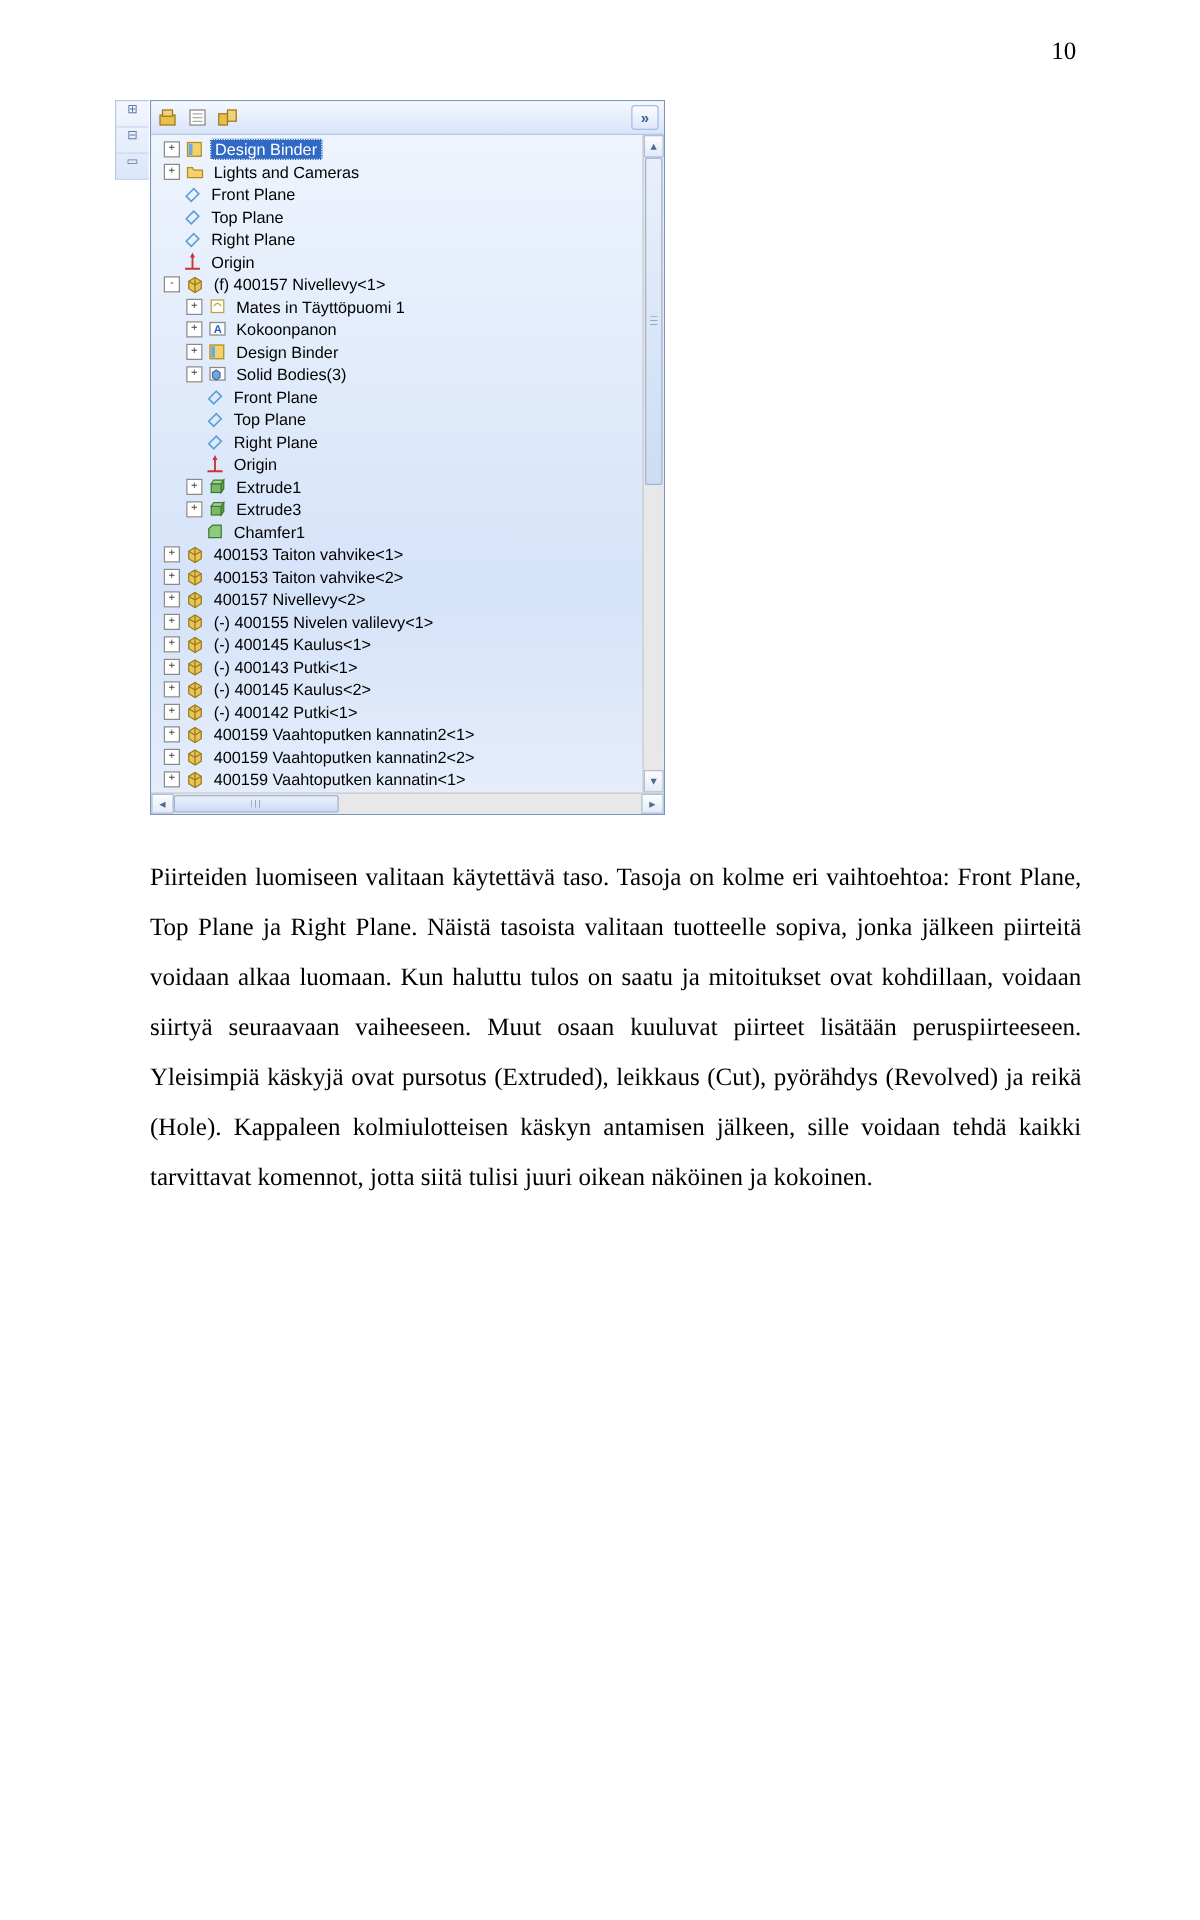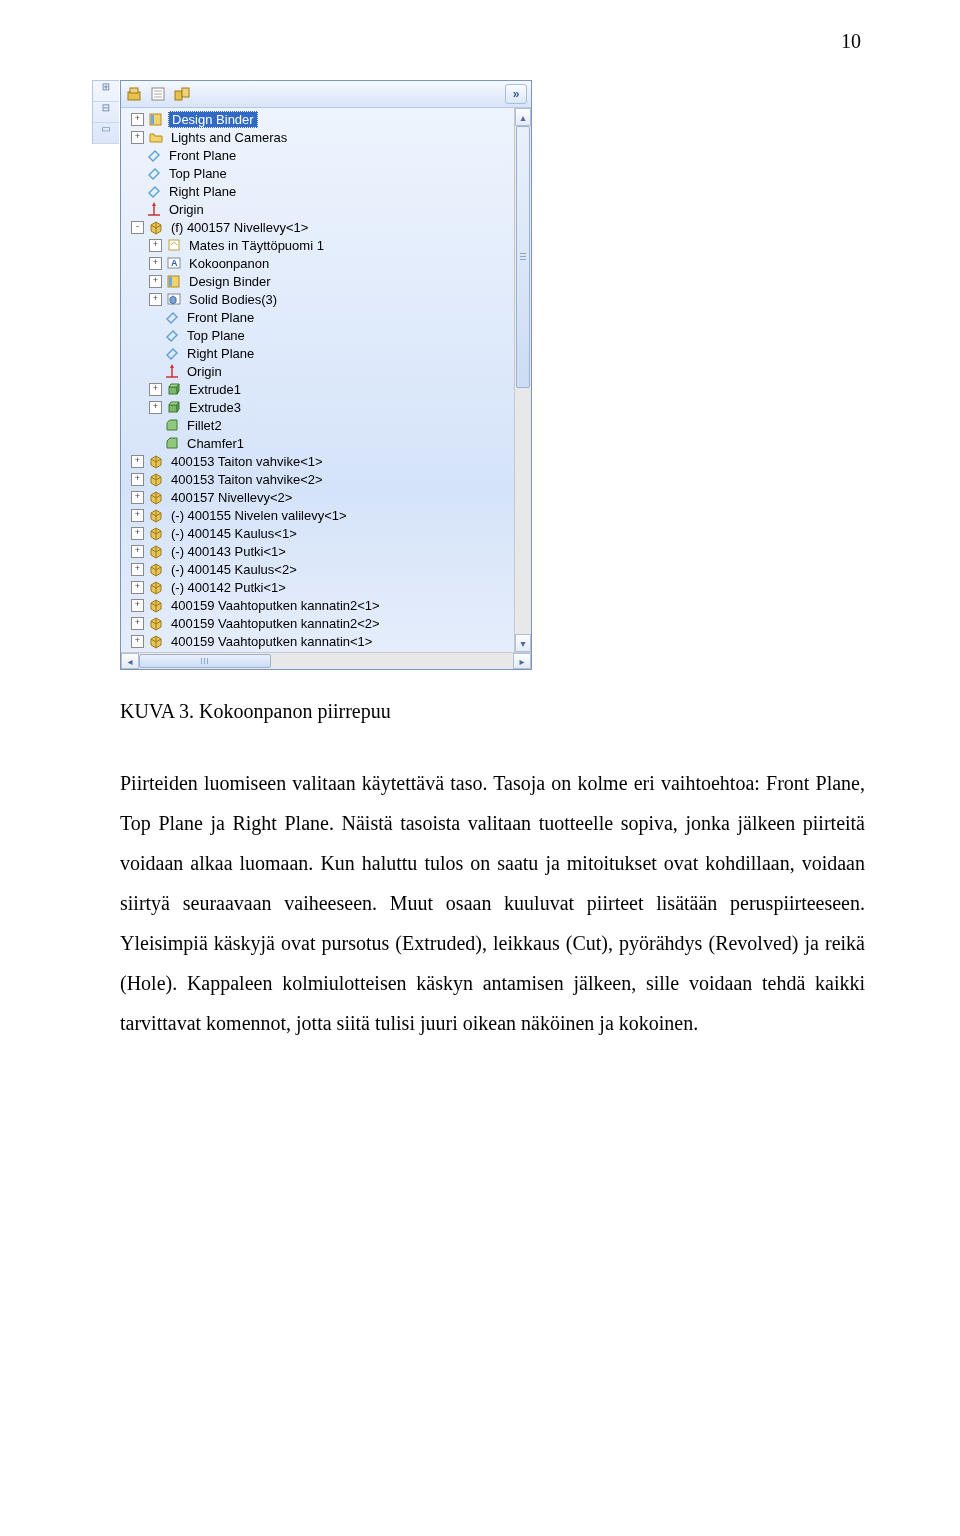--- a/index.html
+++ b/index.html
@@ -371,30 +371,20 @@
                 <path d="M11 6l2-3v7l-2 3z" fill="#5fa24d" stroke="#3f7a30"></path>
               </svg>
             </span>
             <span class="label">Extrude3</span>
           </div>
           <div class="row">
             <span class="ind" style="width: 18px;"></span>
             <span class="toggle-blank"></span>
             <span class="ticon">
               <svg width="16" height="16">
-                <path d="M3 13V7c0-2 2-4 4-4h6v10z" fill="#8fc97d" stroke="#3f7a30"></path>
-              </svg>
-            </span>
-            <span class="label">Fillet2</span>
-          </div>
-          <div class="row">
-            <span class="ind" style="width: 18px;"></span>
-            <span class="toggle-blank"></span>
-            <span class="ticon">
-              <svg width="16" height="16">
                 <path d="M3 13V6l3-3h7v10z" fill="#8fc97d" stroke="#3f7a30"></path>
               </svg>
             </span>
             <span class="label">Chamfer1</span>
           </div>
           <div class="row">
             <span class="ind" style="width: 0px;"></span>
             <span class="toggle">+</span>
             <span class="ticon">
               <svg width="16" height="16">
@@ -529,16 +519,15 @@
       <div class="arrow">◂</div>
       <div class="track">
         <div class="thumb">
             <div class="grip"></div>
           </div>
       </div>
       <div class="arrow">▸</div>
     </div>
   </div>
 
-  <p class="caption">KUVA 3. Kokoonpanon piirrepuu</p>
 
   <p class="body">Piirteiden luomiseen valitaan käytettävä taso. Tasoja on kolme eri vaihtoehtoa: Front Plane, Top Plane ja Right Plane. Näistä tasoista valitaan tuotteelle sopiva, jonka jälkeen piirteitä voidaan alkaa luomaan. Kun haluttu tulos on saatu ja mitoitukset ovat kohdillaan, voidaan siirtyä seuraavaan vaiheeseen. Muut osaan kuuluvat piirteet lisätään peruspiirteeseen. Yleisimpiä käskyjä ovat pursotus (Extruded), leikkaus (Cut), pyörähdys (Revolved) ja reikä (Hole). Kappaleen kolmiulotteisen käskyn antamisen jälkeen, sille voidaan tehdä kaikki tarvittavat komennot, jotta siitä tulisi juuri oikean näköinen ja kokoinen.</p>
 </div>
 
 </body></html>

